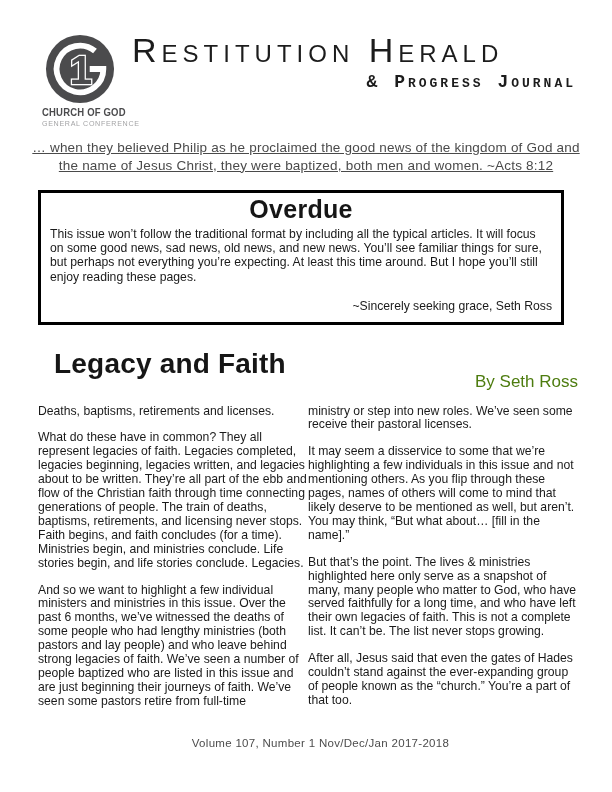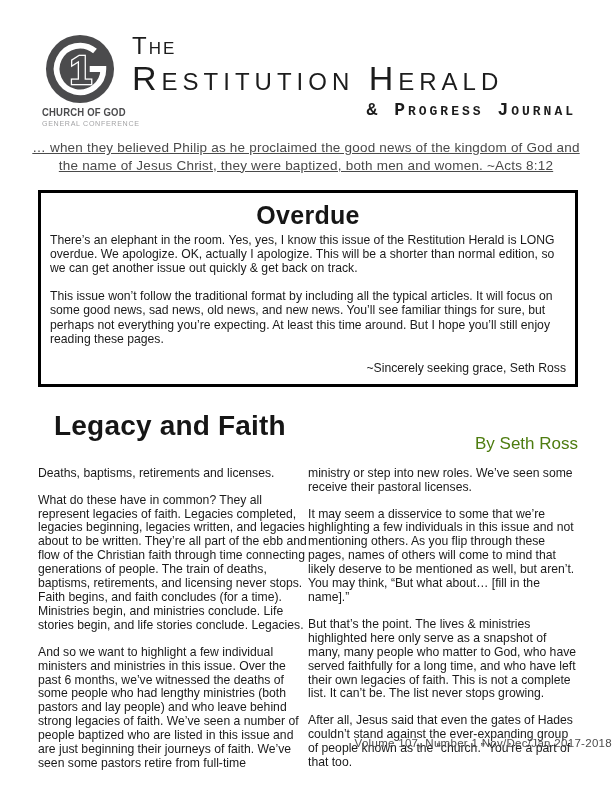--- a/index.html
+++ b/index.html
@@ -30,68 +30,66 @@
   .mast-subtitle {
     font-variant:small-caps; font-weight:bold; font-size:18px;
     letter-spacing:3px; text-align:right; margin-top:3px; color:#1c1c1c; white-space:nowrap;font-family:Liberation Mono, monospace;
   }
   
   .scripture {
     text-align:center; font-size:13.5px; line-height:1.32;
     color:#4a4a4a; margin-top:11px; letter-spacing:0.2px;text-decoration:underline;
   }
   
-  .overdue-box { border:3px solid #000; margin:15px 34px 0 38px; padding:8px 9px 5px; }
+  .overdue-box { border:3px solid #000; margin:15px 48px 0 38px; padding:2px 9px 5px; }
   .overdue-title { text-align:center; font-size:25px; font-weight:bold; margin:0 0 3px; letter-spacing:0.3px; }
   .overdue-box p { font-size:12.2px; line-height:1.18; margin:0 0 13px; color:#1a1a1a; }
   .overdue-box p.signoff { text-align:right; margin:15px 0 3px; }
   
   .article { margin:9px 34px 0 38px; }
   .art-head { display:flex; justify-content:space-between; align-items:flex-end; }
   .art-title { font-size:28px; font-weight:bold; margin:16px; letter-spacing:0.2px; line-height:1; }
   .byline { font-size:17px; padding-bottom:2px; color:#4d7c0f; }
   .cols { display:flex; margin-top:11px; }
   .col { flex:1; min-width:0; }
   .col p { font-size:12.2px; line-height:1.14; margin:0 0 13px; color:#1a1a1a; }
   
   .page-footer {
-    position:absolute; left:12px; right:0; top:737px; text-align:right;
+    position:absolute; left:12px; right:0; top:737px; text-align:center;
     font-size:11.5px; color:#4c4c4c; letter-spacing:0.3px;margin-left:17px;
   }
 </style>
 </head>
 <body>
 
 <div class="page">
 
   <header class="masthead">
     <div class="logo-wrap">
       <svg class="logo-mark" viewBox="0 0 72 72" aria-hidden="true">
         <circle cx="36" cy="36" r="35" fill="#4b4b4d"></circle>
         <path d="M 51.4 17.6 A 24 24 0 1 0 60 36 L 46 36" fill="none" stroke="#ffffff" stroke-width="6"></path>
         <text x="37" y="51" text-anchor="middle" font-family="Liberation Sans, sans-serif" font-size="42" font-weight="bold" fill="#4b4b4d" stroke="#ffffff" stroke-width="2.6" paint-order="stroke">1</text>
       </svg>
       <div class="org1">CHURCH OF GOD</div>
       <div class="org2">GENERAL CONFERENCE</div>
     </div>
     <div class="mast-text">
-      <div class="mast-the">The</div>
       <div class="mast-title">Restitution Herald</div>
       <div class="mast-subtitle">&amp; Progress Journal</div>
     </div>
   </header>
 
   <div class="scripture">
     <div>… when they believed Philip as he proclaimed the good news of the kingdom of God and</div>
     <div>the name of Jesus Christ, they were baptized, both men and women. ~Acts 8:12</div>
   </div>
 
   <section class="overdue-box">
     <h2 class="overdue-title">Overdue</h2>
-    <p>There’s an elephant in the room. Yes, yes, I know this issue of the Restitution Herald is LONG overdue. We apologize. OK, actually I apologize. This will be a shorter than normal edition, so we can get another issue out quickly &amp; get back on track.</p>
     <p>This issue won’t follow the traditional format by including all the typical articles. It will focus on some good news, sad news, old news, and new news. You’ll see familiar things for sure, but perhaps not everything you’re expecting. At least this time around. But I hope you’ll still enjoy reading these pages.</p>
     <p class="signoff">~Sincerely seeking grace, Seth Ross</p>
   </section>
 
   <section class="article">
     <div class="art-head">
       <h1 class="art-title">Legacy and Faith</h1>
       <div class="byline">By Seth Ross</div>
     </div>
     <div class="cols">

